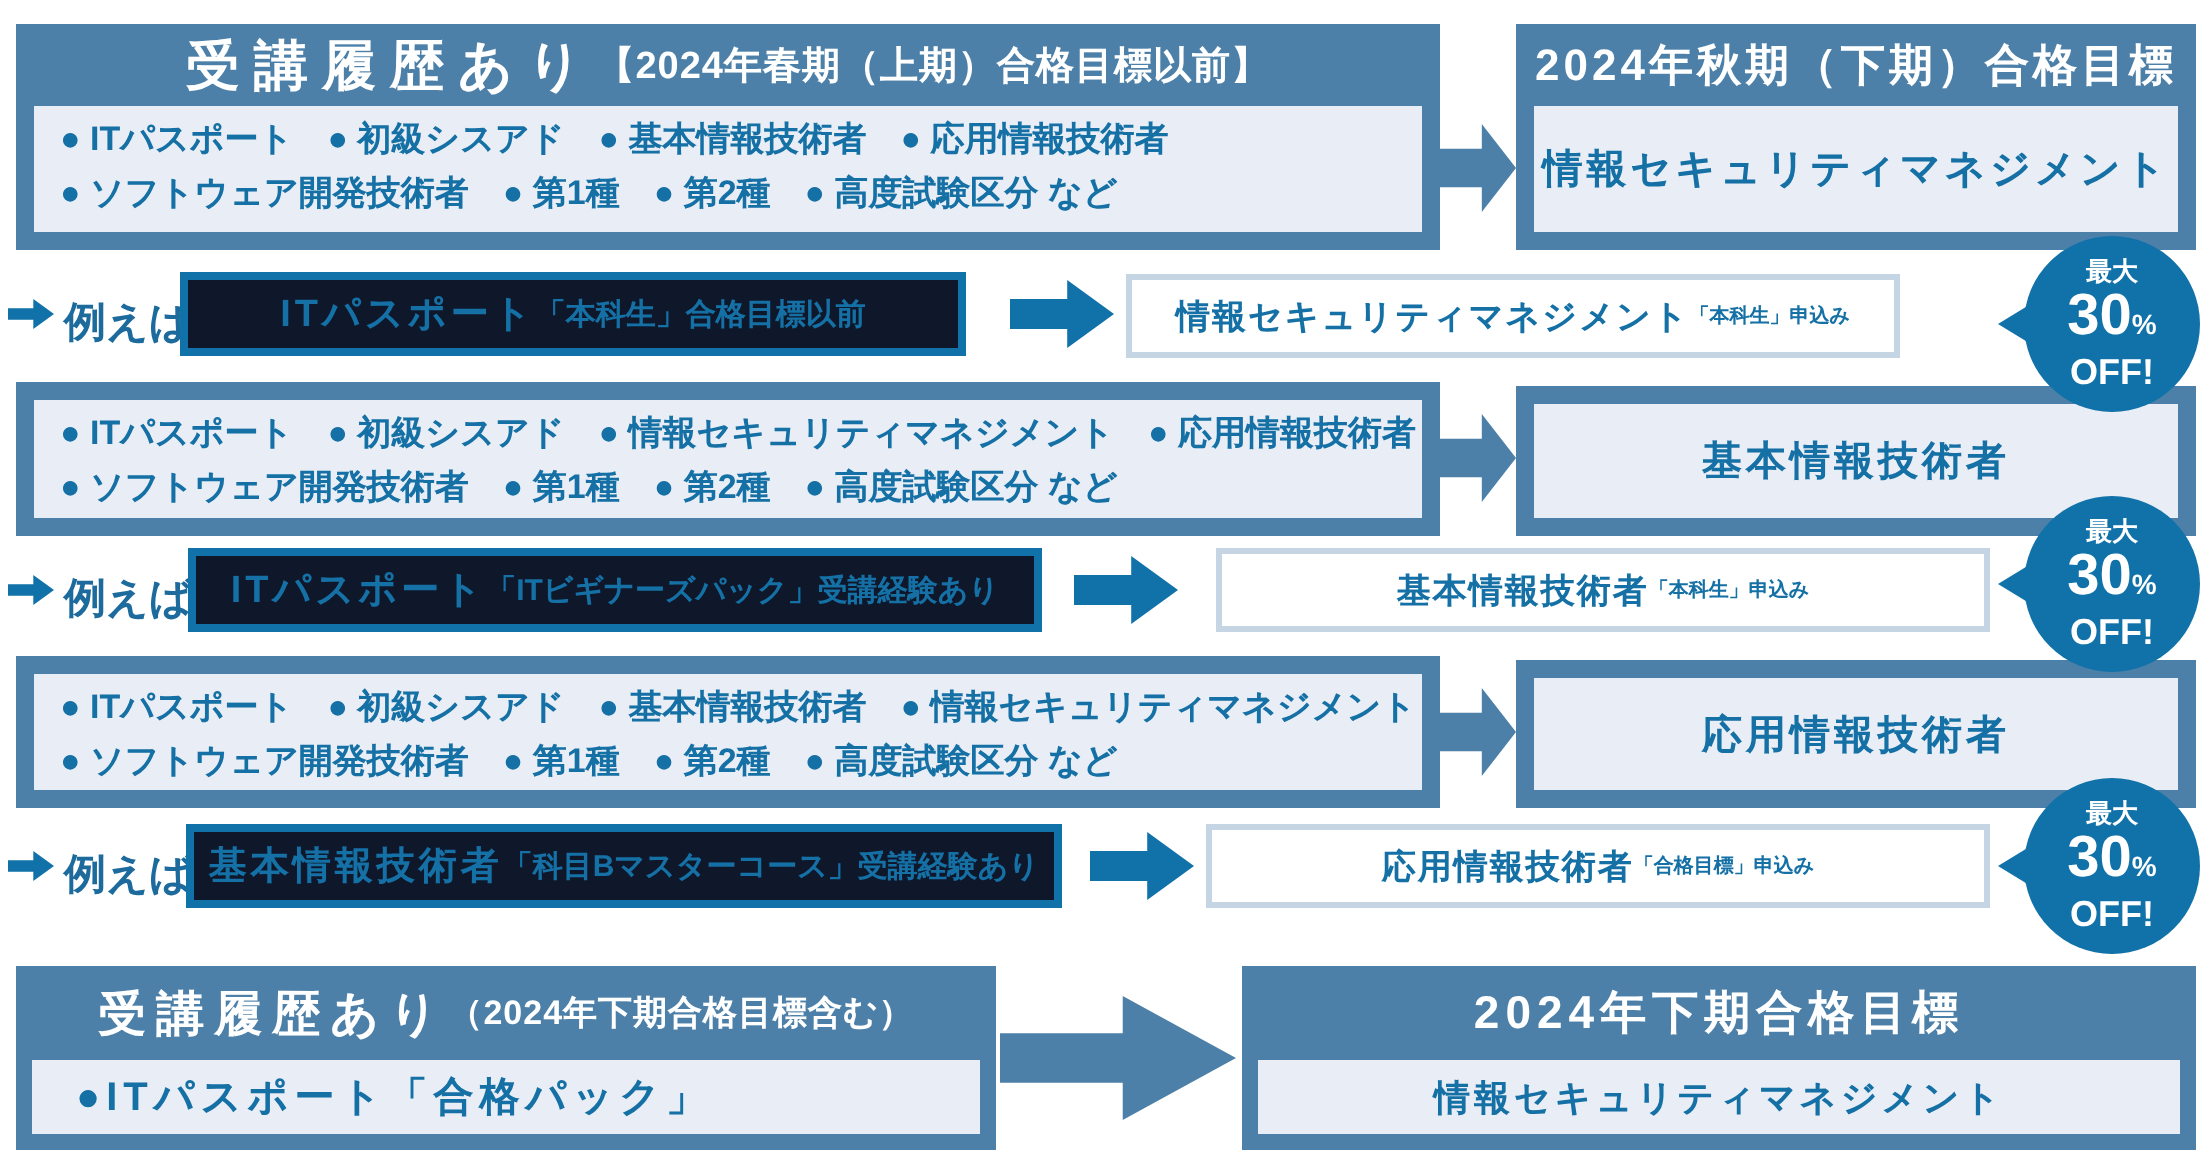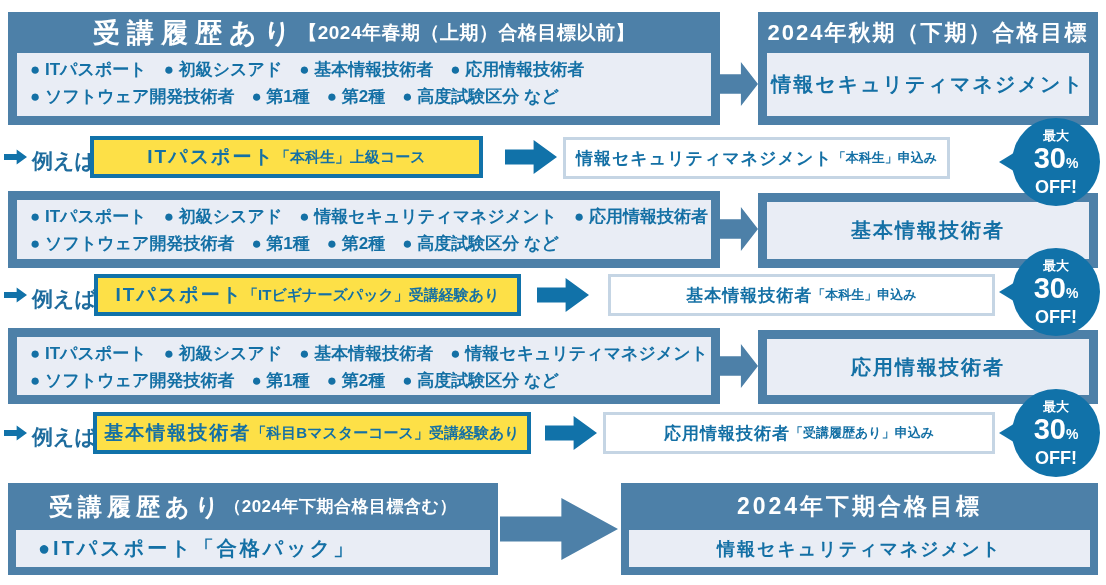--- a/index.html
+++ b/index.html
@@ -13,28 +13,28 @@
   .hdr-small{font-size:19px;letter-spacing:0.5px;}
   .hdr-mid{font-size:22px;letter-spacing:2px;}
   .list{color:#1470a5;font-weight:bold;font-size:17px;line-height:27px;padding:3px 0 0 13px;white-space:nowrap;}
   .target{color:#1470a5;font-weight:bold;font-size:20px;letter-spacing:2px;
           display:flex;align-items:center;justify-content:center;height:100%;}
   .block-arrow{clip-path:polygon(0 28%,55% 28%,55% 0,100% 50%,55% 100%,55% 72%,0 72%);}
   .glyph-arrow{clip-path:polygon(0 34%,55% 34%,55% 8%,100% 50%,55% 92%,55% 66%,0 66%);}
   .steel{background:#4d80a8;}
   .bright{background:#1172a9;}
   .ex-label{color:#1d6b9d;font-weight:bold;font-size:21px;white-space:nowrap;}
-  .ex-box{background:#fde047;border:4px solid #1172a9;display:flex;align-items:baseline;justify-content:center;
+  .ex-box{background:#0f172a;border:4px solid #1172a9;display:flex;align-items:baseline;justify-content:center;
           color:#1470a5;white-space:nowrap;box-sizing:border-box;align-items:center;}
   .ex-bold{font-size:19px;font-weight:bold;letter-spacing:2px;}
   .ex-rest{font-size:15px;font-weight:bold;}
   .result-box{background:#fff;border:3px solid #c5d5e4;display:flex;align-items:center;justify-content:center;
           color:#1470a5;white-space:nowrap;box-sizing:border-box;}
   .res-bold{font-size:17px;font-weight:bold;letter-spacing:1px;}
-  .res-rest{font-size:13px;font-weight:bold;}
+  .res-rest{font-size:10px;font-weight:bold;}
   .badge{width:88px;height:88px;border-radius:50%;background:#1172a9;color:#fff;text-align:center;
          font-weight:bold;z-index:5;}
   .badge::before{content:"";position:absolute;left:-13px;top:50%;transform:translateY(-50%);
          border-top:11px solid transparent;border-bottom:11px solid transparent;border-right:18px solid #1172a9;}
   .b-top{font-size:13px;line-height:14px;padding-top:11px;}
   .b-num{font-size:29px;line-height:30px;}
   .b-pct{font-size:14px;}
   .b-off{font-size:18px;line-height:19px;}
   .bot-hdr-big{font-size:24px;letter-spacing:5px;}
   .bot-hdr-small{font-size:17px;letter-spacing:0.5px;}
@@ -63,21 +63,21 @@
     <div class="hdr hdr-mid" style="height:41px">2024年秋期（下期）合格目標</div>
     <div class="lightbox abs" style="left:9px;right:9px;top:41px;bottom:9px">
       <div class="target">情報セキュリティマネジメント</div>
     </div>
   </div>
 
   <div class="abs bright glyph-arrow" style="left:4px;top:148px;width:23px;height:18px"></div>
   <div class="abs ex-label" style="left:32px;top:147px">例えば</div>
   <div class="abs ex-box" style="left:90px;top:136px;width:393px;height:42px">
     <span class="ex-bold">ITパスポート</span>
-    <span class="ex-rest">「本科生」上級コース</span>
+    <span class="ex-rest">「本科生」合格目標以前</span>
   </div>
   <div class="abs bright block-arrow" style="left:505px;top:140px;width:52px;height:34px"></div>
   <div class="abs result-box" style="left:563px;top:137px;width:387px;height:42px">
     <span class="res-bold">情報セキュリティマネジメント</span>
     <span class="res-rest">「本科生」申込み</span>
   </div>
   <div class="abs badge" style="left:1012px;top:118px">
     <div class="b-top">最大</div>
     <div class="b-num"><span>30</span><span class="b-pct">%</span></div>
     <div class="b-off">OFF!</div>
@@ -128,21 +128,21 @@
 
   <div class="abs bright glyph-arrow" style="left:4px;top:424px;width:23px;height:18px"></div>
   <div class="abs ex-label" style="left:32px;top:423px">例えば</div>
   <div class="abs ex-box" style="left:93px;top:412px;width:438px;height:42px">
     <span class="ex-bold">基本情報技術者</span>
     <span class="ex-rest">「科目Bマスターコース」受講経験あり</span>
   </div>
   <div class="abs bright block-arrow" style="left:545px;top:416px;width:52px;height:34px"></div>
   <div class="abs result-box" style="left:603px;top:412px;width:392px;height:42px">
     <span class="res-bold">応用情報技術者</span>
-    <span class="res-rest">「受講履歴あり」申込み</span>
+    <span class="res-rest">「合格目標」申込み</span>
   </div>
   <div class="abs badge" style="left:1012px;top:389px">
     <div class="b-top">最大</div>
     <div class="b-num"><span>30</span><span class="b-pct">%</span></div>
     <div class="b-off">OFF!</div>
   </div>
 
   <div class="abs steelbox" style="left:8px;top:483px;width:490px;height:92px">
     <div class="hdr" style="height:47px">
       <span class="bot-hdr-big">受講履歴あり</span>

